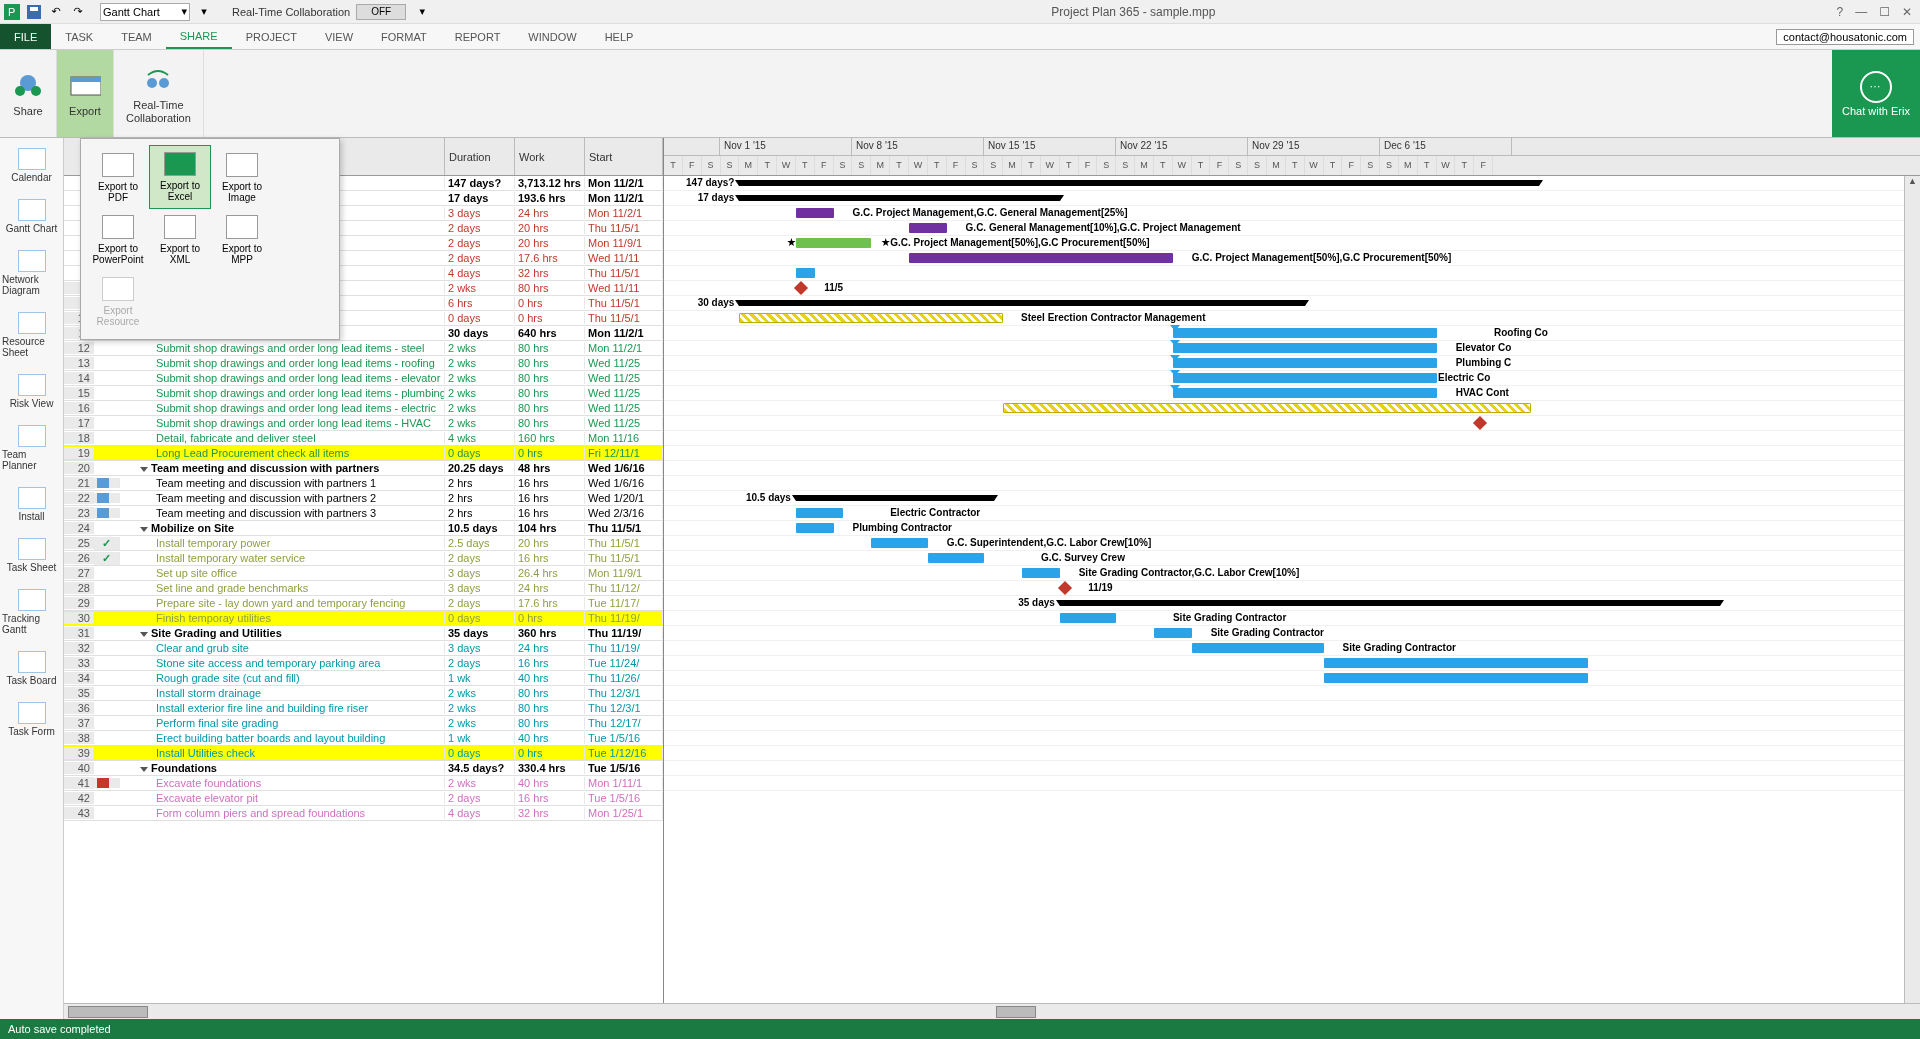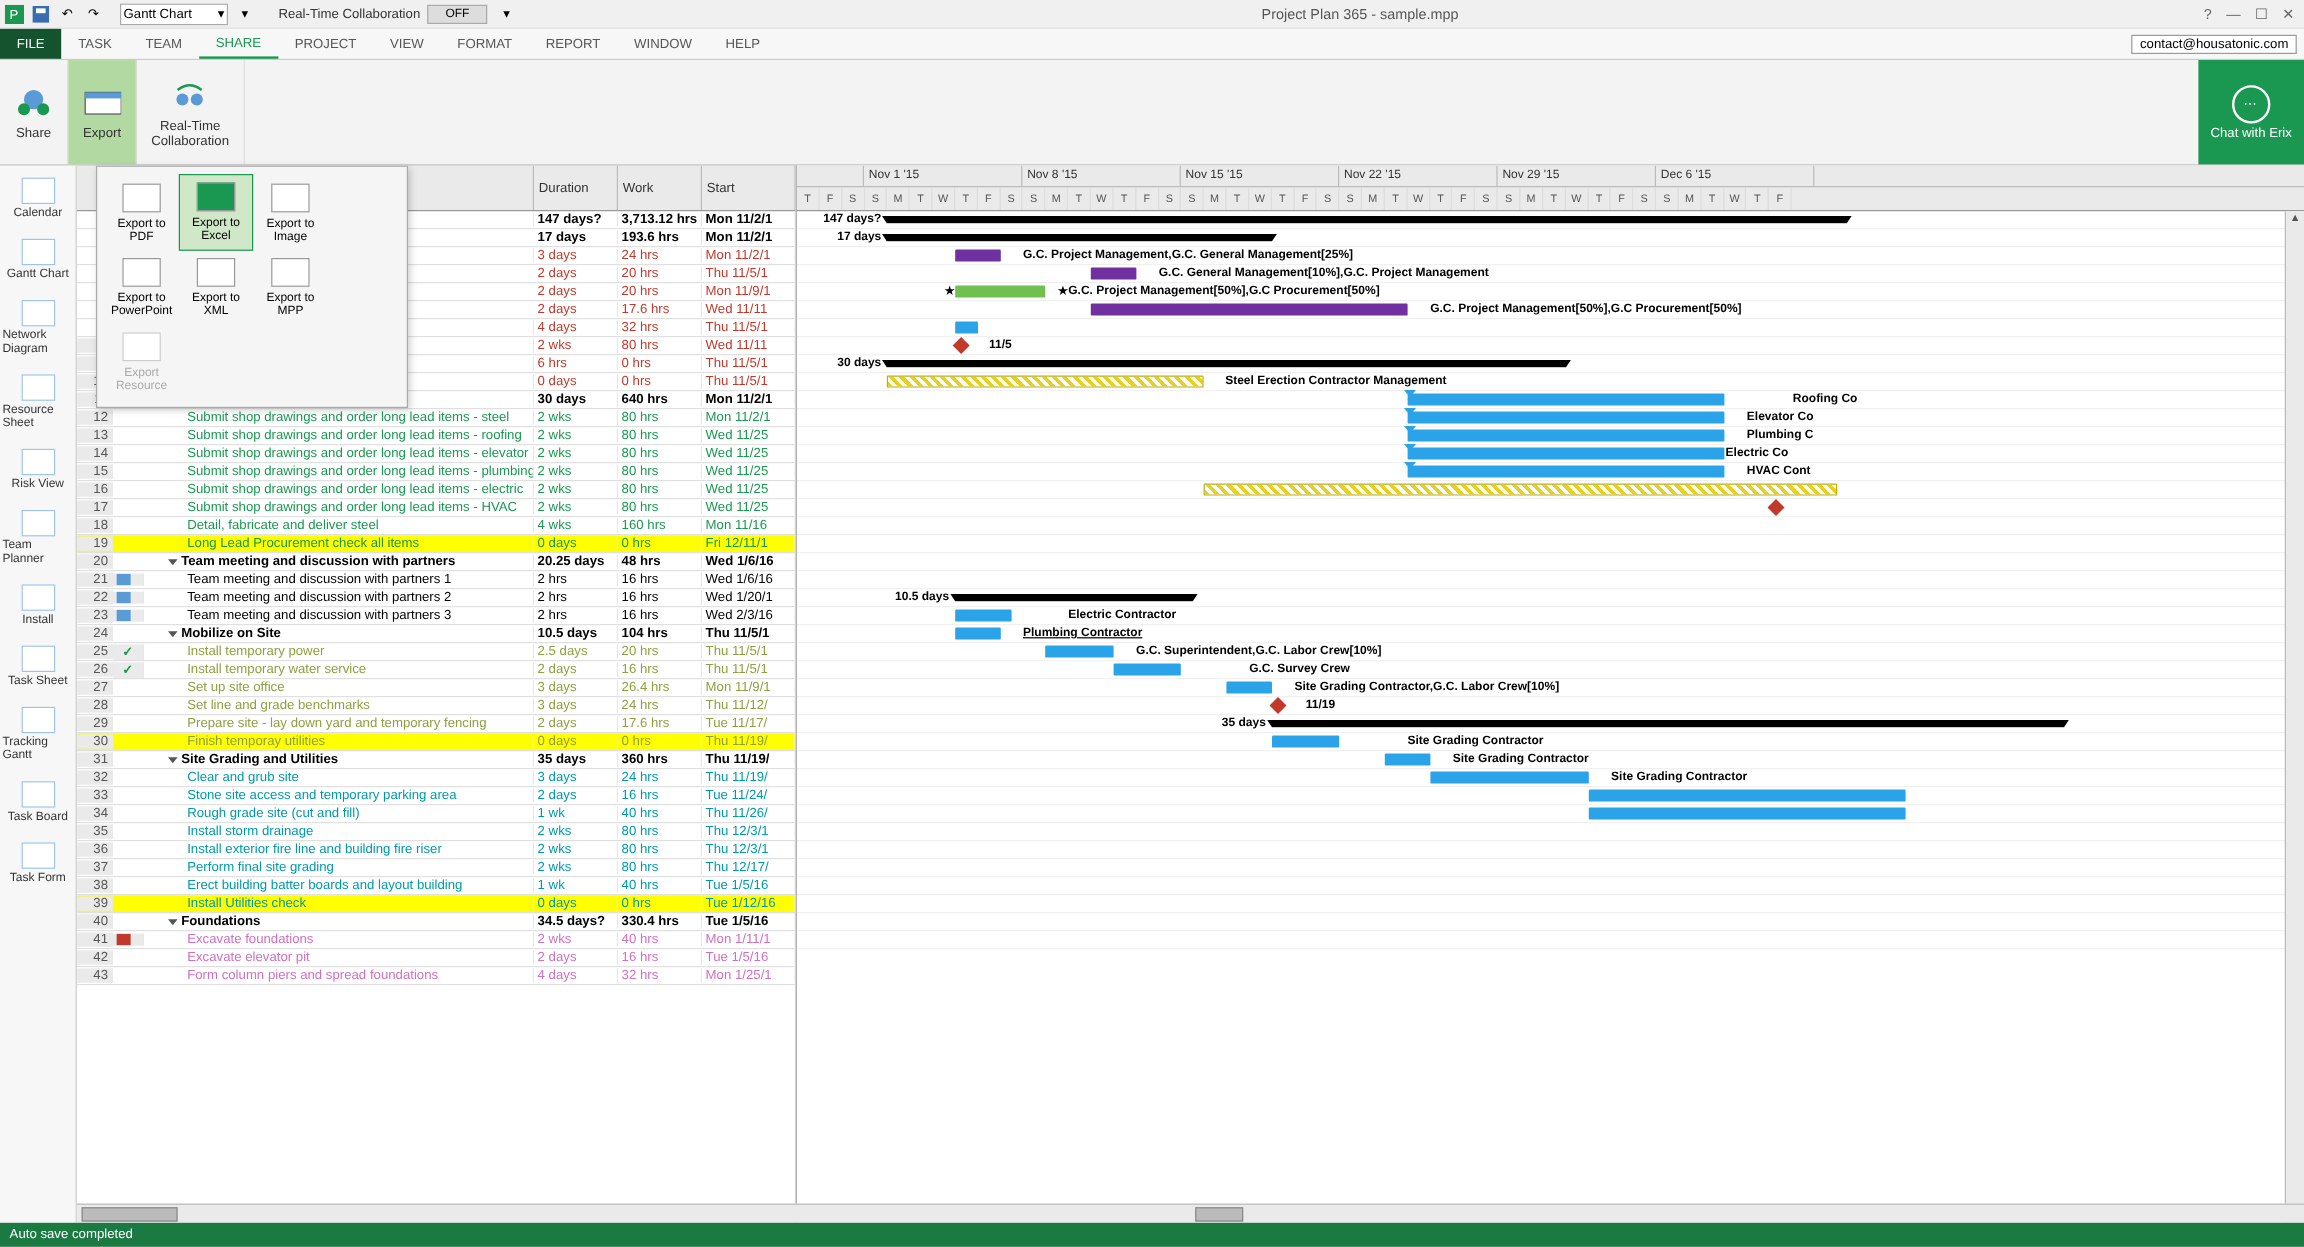--- a/index.html
+++ b/index.html
@@ -779,21 +779,21 @@
         <div class="grow">
           <div class="summary" style="left: 131.95px; width: 197.925px;"></div>
           <div class="summary-left-label" style="left: 61.95px; width: 65px;">10.5 days</div>
         </div>
         <div class="grow">
           <div class="bar task-blue" style="left: 131.95px; width: 47.125px;"></div>
           <div class="glabel" style="left: 226.2px;">Electric Contractor</div>
         </div>
         <div class="grow">
           <div class="bar task-blue" style="left: 131.95px; width: 37.7px;"></div>
-          <div class="glabel" style="left: 188.5px; text-decoration: underline;">Plumbing Contractor</div>
+          <div class="glabel" style="left: 188.5px;">Plumbing Contractor</div>
         </div>
         <div class="grow">
           <div class="bar task-blue" style="left: 207.35px; width: 56.55px;"></div>
           <div class="glabel" style="left: 282.75px;">G.C. Superintendent,G.C. Labor Crew[10%]</div>
         </div>
         <div class="grow">
           <div class="bar task-blue" style="left: 263.9px; width: 56.55px;"></div>
           <div class="glabel" style="left: 377px;">G.C. Survey Crew</div>
         </div>
         <div class="grow">

